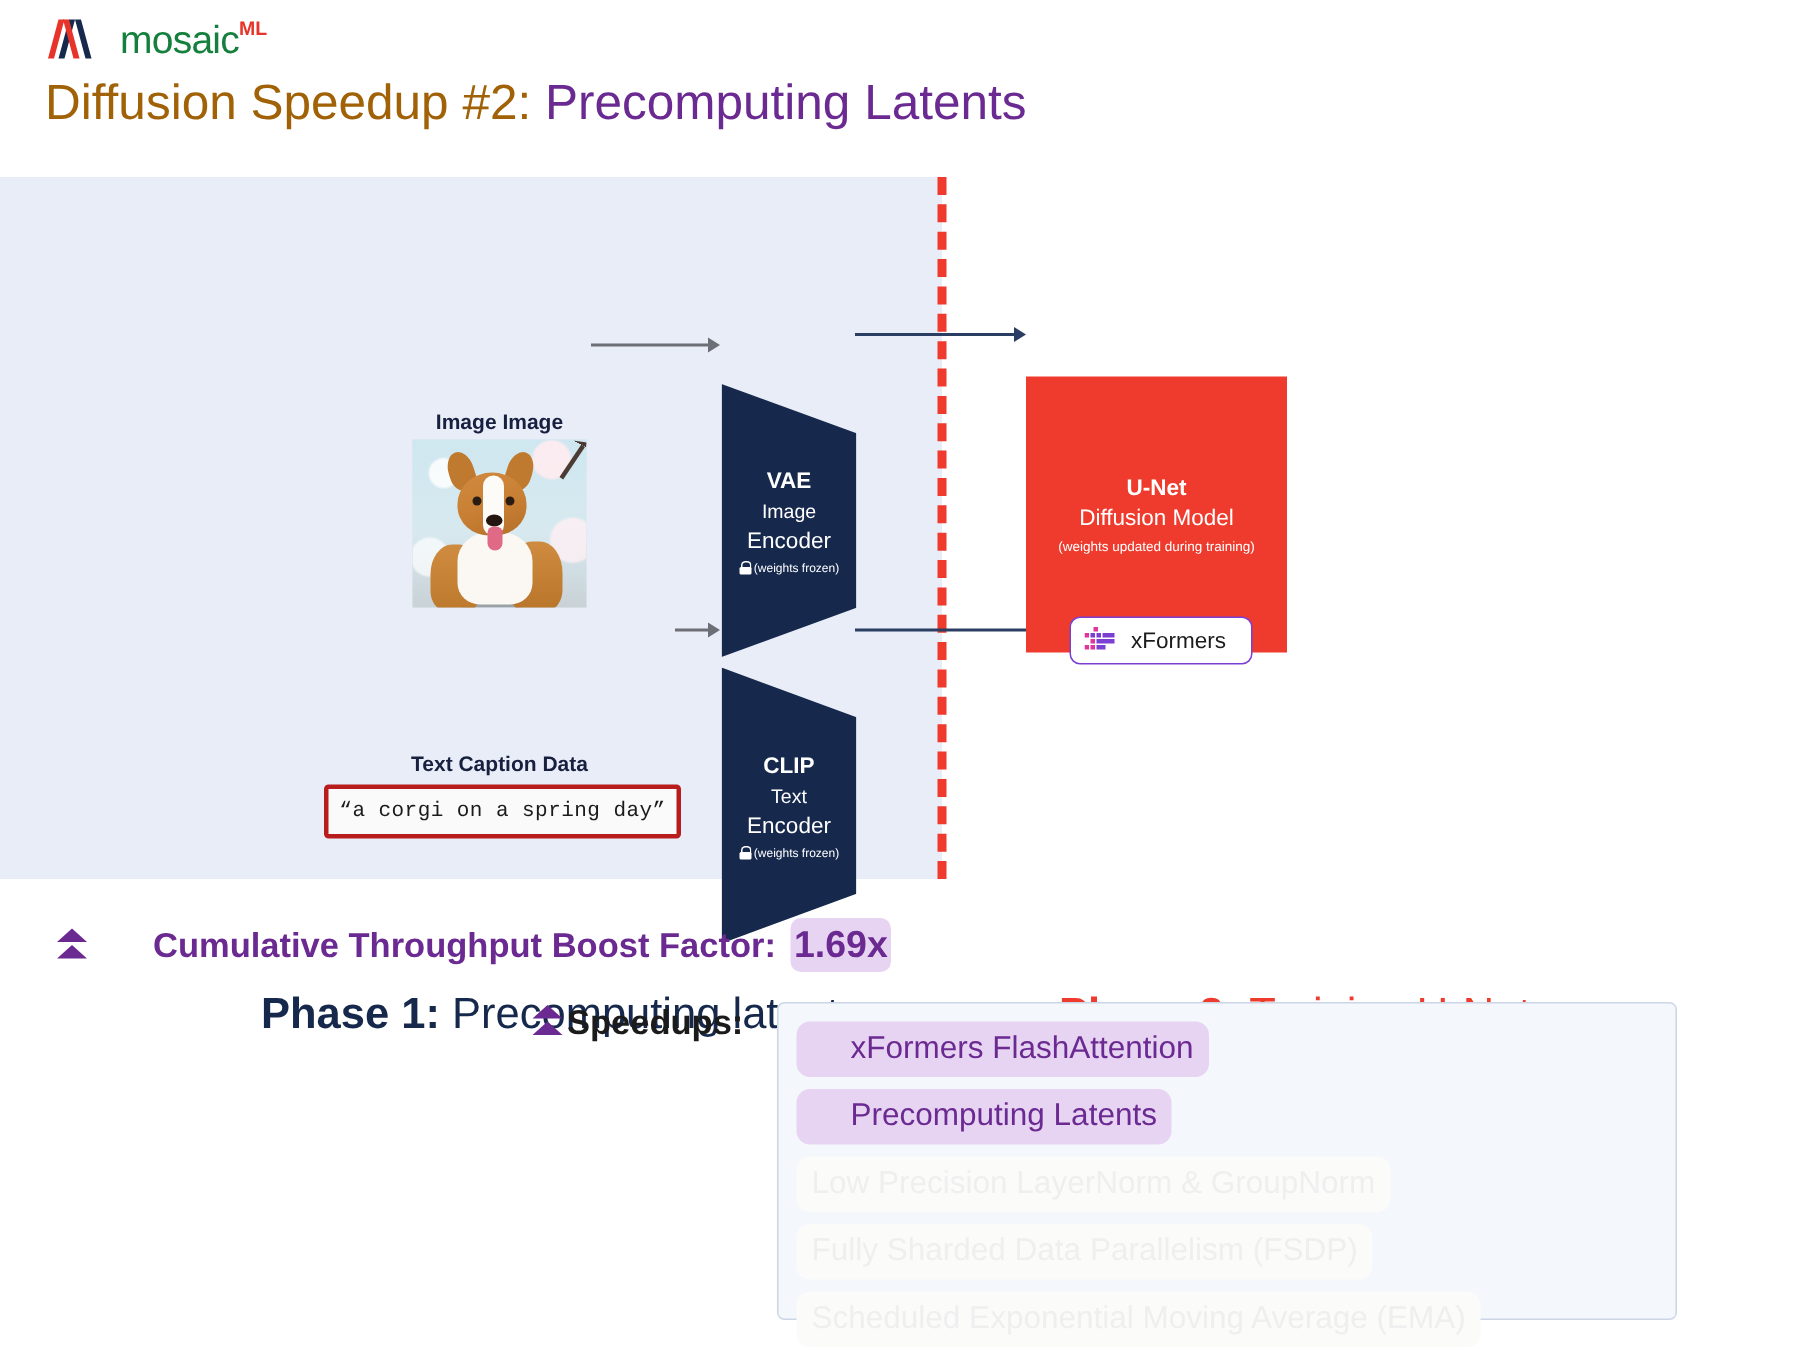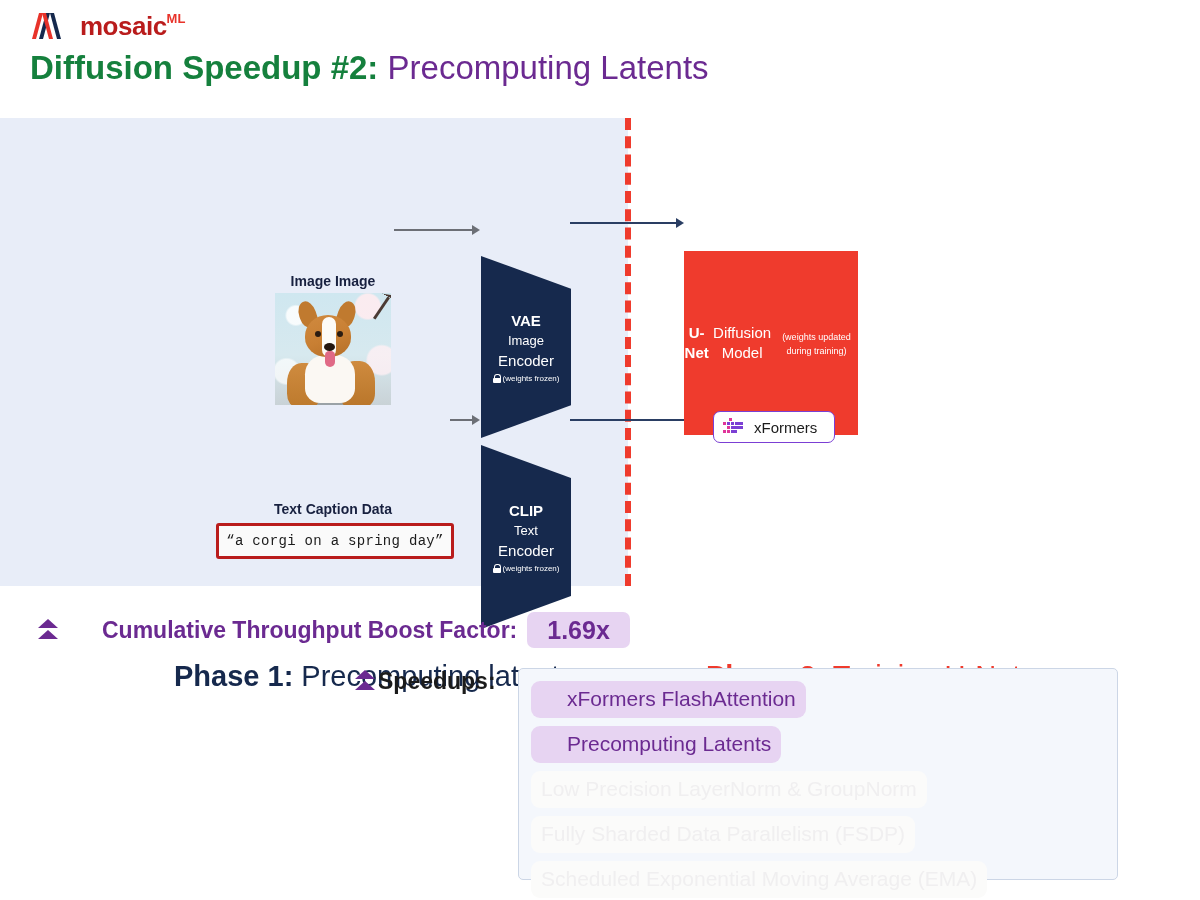--- a/index.html
+++ b/index.html
@@ -6,25 +6,25 @@
   body{
     width:1200px;height:900px;background:#ffffff;
     font-family:"Liberation Sans", sans-serif;
     overflow:hidden;position:relative;
   }
   .page{position:relative;width:1200px;height:900px;}
 
   
   .logo{position:absolute;left:30px;top:12px;display:flex;align-items:flex-start;height:30px;}
   .logo-mark{width:44px;height:28px;margin-right:6px;}
-  .logo-text{font-size:26px;font-weight:700;color:#b91c1c;line-height:28px;letter-spacing:-0.5px;text-align:right;}
+  .logo-text{font-size:26px;font-weight:400;color:#15803d;line-height:28px;letter-spacing:-0.5px;text-align:right;}
   .logo-sup{font-size:13px;font-weight:700;color:#e8332a;vertical-align:super;line-height:1;}
 
   .title{position:absolute;left:30px;top:48px;font-size:33px;line-height:40px;white-space:nowrap;}
-  .title-b{font-weight:700;color:#15803d;text-align:center;}
+  .title-b{font-weight:400;color:#a16207;text-align:center;}
   .title-n{font-weight:400;color:#6b2a91;}
 
   
   .diagram{position:absolute;left:0;top:118px;width:1200px;height:468px;}
   .phase1-band{position:absolute;left:0;top:0;width:628px;height:468px;background:#e8edf8;}
   .divider{position:absolute;left:625px;top:0;width:0;height:468px;
            border-left:6px dashed #ef3b2d;}
 
   
   .img-label{position:absolute;left:226px;top:155px;width:214px;text-align:center;
@@ -74,21 +74,21 @@
   .trap .t1{font-size:15px;font-weight:700;line-height:20px;}
   .trap .t2{font-size:13px;font-weight:400;line-height:20px;}
   .trap .t3{font-size:15px;font-weight:400;line-height:20px;}
   .trap .frozen{font-size:8px;font-weight:400;margin-top:3px;display:flex;align-items:center;gap:2px;white-space:nowrap;}
   .lock{display:inline-block;width:8px;height:9px;position:relative;}
   .lock .sh{position:absolute;left:1.5px;top:0;width:5px;height:5px;border:1.4px solid #fff;border-bottom:none;border-radius:3px 3px 0 0;}
   .lock .bd{position:absolute;left:0;bottom:0;width:8px;height:5.5px;background:#fff;border-radius:1px;}
 
   
   .unet{position:absolute;left:684px;top:133px;width:174px;height:184px;background:#ef3b2d;
-        display:flex;flex-direction:row;align-items:center;justify-content:center;color:#fff;text-align:center;}
+        display:flex;flex-direction:column;align-items:center;justify-content:center;color:#fff;text-align:center;}
   .unet .u1{font-size:15px;font-weight:700;line-height:20px;}
   .unet .u2{font-size:15px;font-weight:400;line-height:20px;}
   .unet .u3{font-size:9px;font-weight:400;line-height:14px;margin-top:1px;}
 
   .xf-badge{position:absolute;left:713px;top:293px;width:122px;height:32px;background:#fff;
             border:1.6px solid #7b3fd4;border-radius:7px;display:flex;align-items:center;gap:7px;padding-left:9px;
             box-sizing:border-box;}
   .xf-logo{width:24px;height:18px;flex:none;}
   .xf-text{font-size:15px;color:#1b1b1b;font-weight:400;line-height:1;}
 
@@ -105,21 +105,21 @@
   .ph{position:absolute;font-size:29px;line-height:36px;white-space:nowrap;}
   .ph1{left:126px;top:540px;}
   .ph2{left:658px;top:540px;}
   .ph .b{font-weight:700;margin-left:48px;}
   .ph1 .b{color:#16294d;}.ph1 .n{color:#16294d;font-weight:400;}
   .ph2 .b{color:#ef3b2d;}.ph2 .n{color:#ef3b2d;font-weight:400;}
 
   
   .boost{position:absolute;left:38px;top:612px;display:flex;align-items:center;gap:0;}
   .boost-label{font-size:23px;font-weight:700;color:#6b2a91;white-space:nowrap;margin-left:41px;}
-  .boost-chip{margin-left:10px;background:#e7d4f2;border-radius:7px;padding:3px 20px;
+  .boost-chip{margin-left:10px;background:#e7d4f2;border-radius:7px;padding:3px 2px;
               font-size:25px;font-weight:700;color:#6b2a91;line-height:30px;}
   .upicon{display:inline-block;width:20px;height:22px;position:relative;margin-right:3px;vertical-align:-3px;}
   .upicon i{position:absolute;left:0;width:0;height:0;border-left:10px solid transparent;
             border-right:10px solid transparent;border-bottom:9px solid #6b2a91;}
   .upicon i.a{top:0;}
   .upicon i.b{top:11px;}
 
   
   .spd-label{position:absolute;left:355px;top:668px;font-size:23px;font-weight:700;color:#1b1b1b;white-space:nowrap;}
   .spd-panel{position:absolute;left:518px;top:668px;width:600px;height:212px;background:#f4f7fc;

